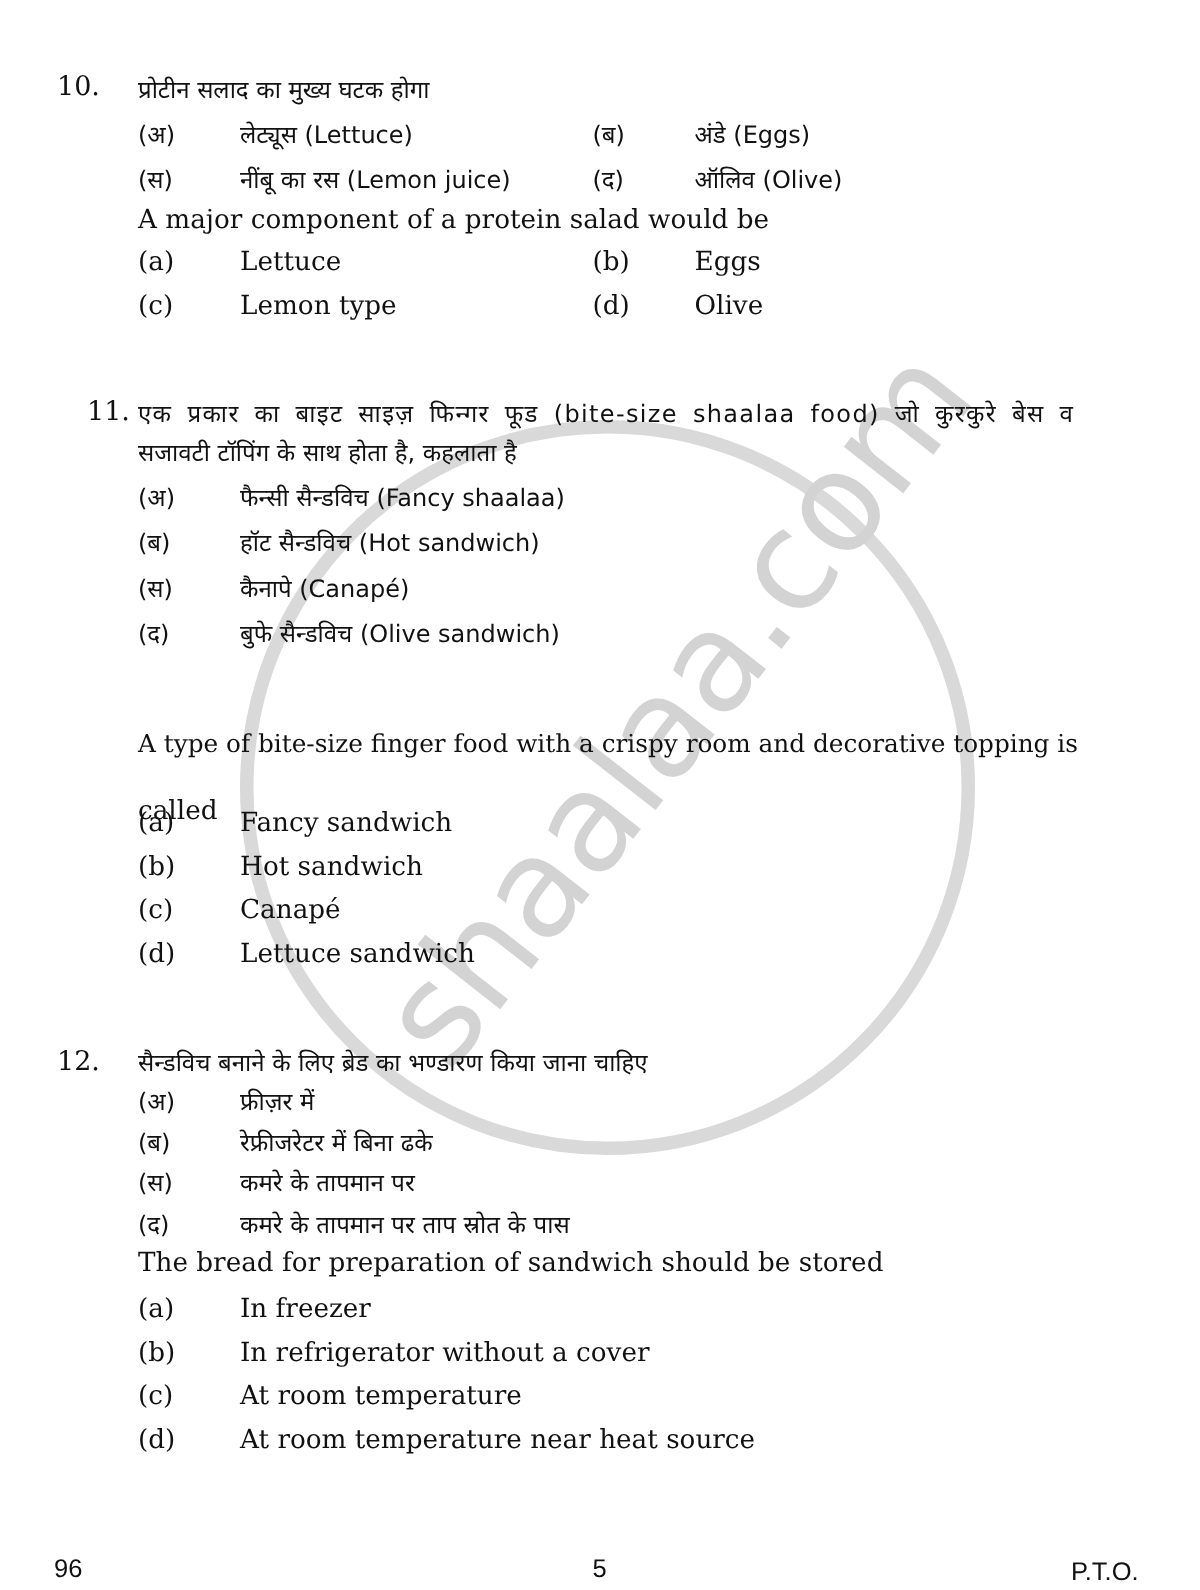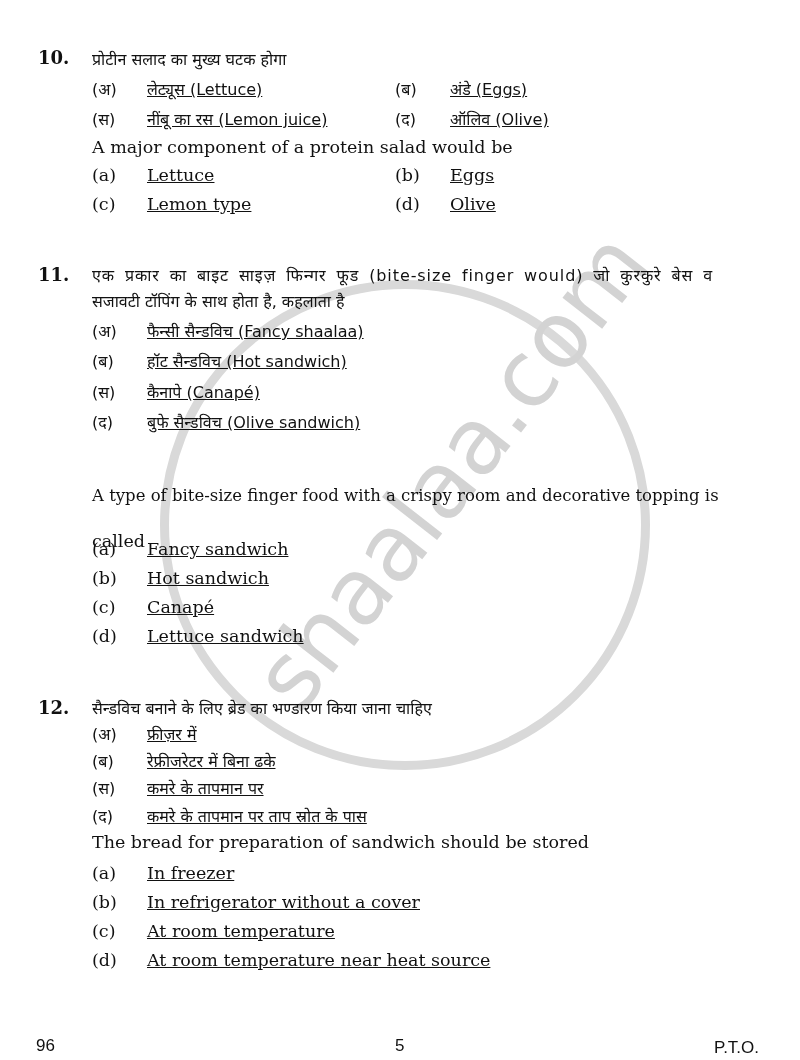--- a/index.html
+++ b/index.html
@@ -17,26 +17,26 @@
   }
   .watermark-text {
     position: absolute; left: 190px; top: 470px; width: 440px;
     font-family: "DejaVu Sans", "Liberation Sans", sans-serif;
     font-size: 92px; color: #d3d3d3; letter-spacing: -1px;
     transform: rotate(-52deg); transform-origin: center center;
     white-space: nowrap; pointer-events: none; z-index: 0;
   }
 
   .q { position: absolute; left: 0; width: 800px; z-index: 1; font-size: 17.5px; }
-  .qnum { position: absolute; left: 38px; font-weight: bold; font-size: 18px; }
+  .qnum { position: absolute; left: 38px; font-weight: normal; font-size: 18px; }
   .line { position: absolute; left: 92px; white-space: nowrap; }
   .hi { font-family: "DejaVu Sans", "Liberation Sans", sans-serif; font-size: 16px; text-align: right; }
   .opt { position: absolute; white-space: nowrap; }
   .opt .lbl { position: absolute; left: 0; }
-  .opt .txt { position: absolute; left: 55px; text-decoration: underline; }
+  .opt .txt { position: absolute; left: 68px; }
 
   .footer { position: absolute; left: 0; top: 1010px; width: 800px; height: 50px;
     font-family: "Liberation Sans", "DejaVu Sans", sans-serif; font-size: 17px; z-index: 1; margin-top: 26px; }
   .footer .code { position: absolute; left: 36px; top: 0; }
   .footer .pg { position: absolute; left: 395px; top: 0; }
   .footer .pto { position: absolute; left: 714px; top: 2px; }
   .footer .visit { position: absolute; left: 14px; top: 12px; font-size: 19px; }
 </style>
 </head>
 <body>
@@ -81,22 +81,22 @@
       <span class="lbl">(c)</span>
       <span class="txt">Lemon type</span>
     </div>
     <div class="opt" style="left:395px; top:194px;">
       <span class="lbl">(d)</span>
       <span class="txt">Olive</span>
     </div>
   </div>
 
   <div class="q" style="top:0;">
-    <span class="qnum" style="top:264px;">11.</span>
-    <span class="line hi" style="top:264px; letter-spacing:0.9px; word-spacing:4px;">एक प्रकार का बाइट साइज़ फिन्गर फूड (bite-size finger would) जो कुरकुरे बेस व</span>
+    <span class="qnum" style="top:264px;margin-left:20px;">11.</span>
+    <span class="line hi" style="top:264px; letter-spacing:0.9px; word-spacing:4px;">एक प्रकार का बाइट साइज़ फिन्गर फूड (bite-size shaalaa food) जो कुरकुरे बेस व</span>
     <span class="line hi" style="top:290px;">सजावटी टॉपिंग के साथ होता है, कहलाता है</span>
 
     <div class="opt hi" style="left:92px; top:320px;">
       <span class="lbl">(अ)</span>
       <span class="txt">फैन्सी सैन्डविच (Fancy shaalaa)</span>
     </div>
     <div class="opt hi" style="left:92px; top:350px;">
       <span class="lbl">(ब)</span>
       <span class="txt">हॉट सैन्डविच (Hot sandwich)</span>
     </div>

